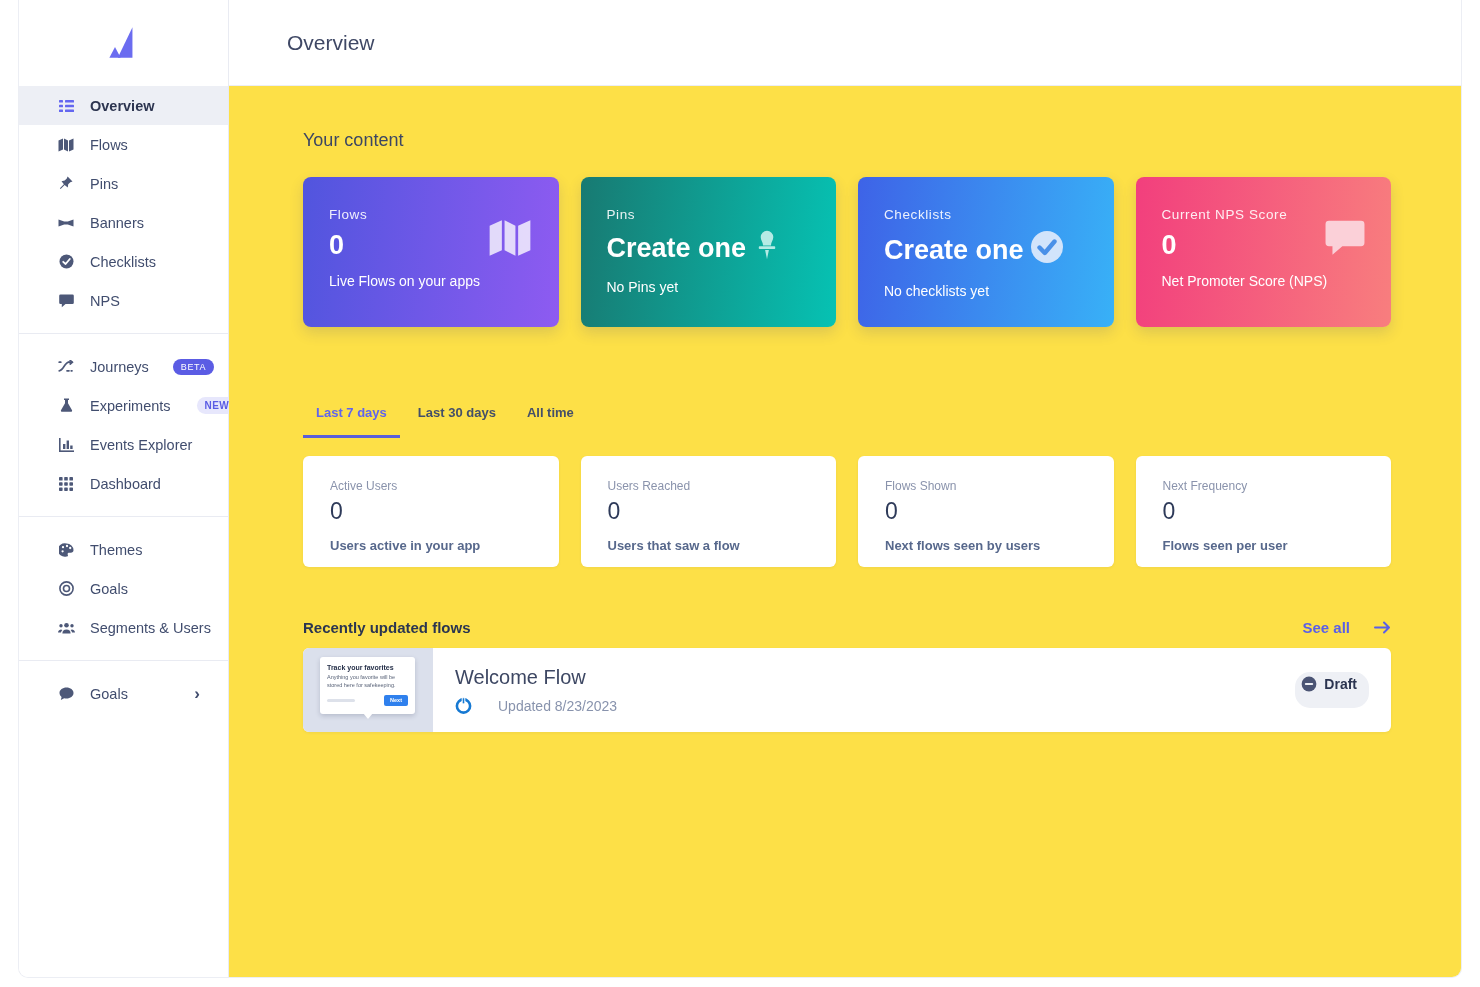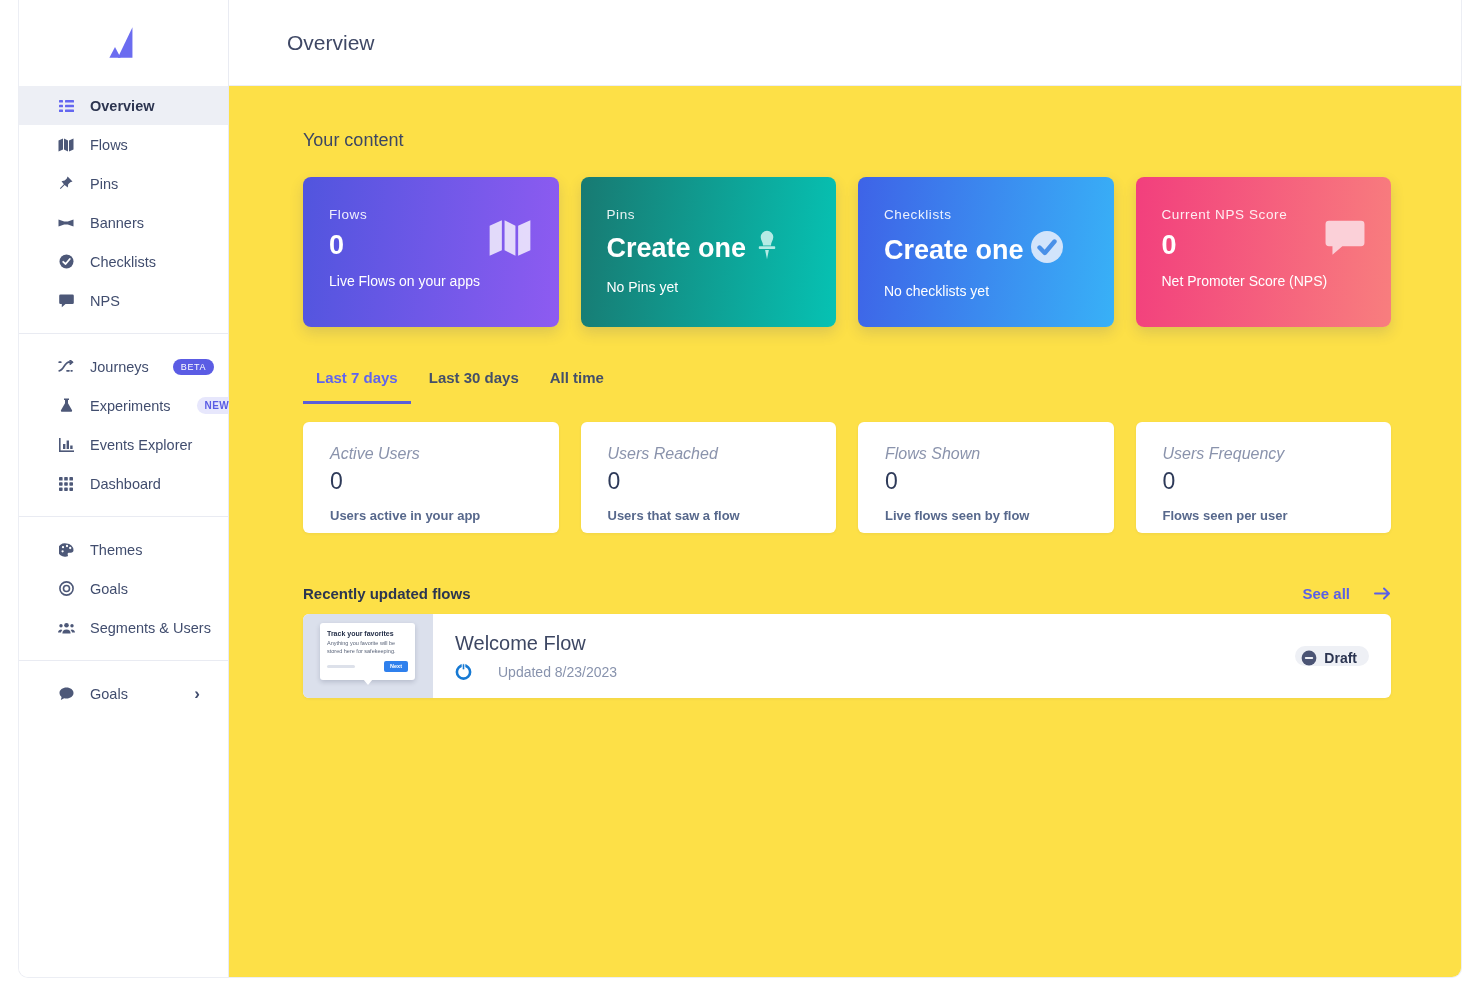--- a/index.html
+++ b/index.html
@@ -40,28 +40,28 @@
   .promo-pins       { background:linear-gradient(96deg,#187a72,#06c2b3); }
   .promo-checklists { background:linear-gradient(96deg,#3e63e7,#38b1f7); }
   .promo-nps        { background:linear-gradient(96deg,#f23f7d,#f87e7e); }
   .promo-label { font-size:13.5px; letter-spacing:.6px; opacity:.9; }
   .promo-value { font-size:27px; font-weight:bold; margin-top:8px; display:flex; align-items:center; gap:8px; }
   .promo-sub { font-size:14px; margin-top:12px; }
   .promo-side-icon { position:absolute; right:26px; top:42px; }
 
   
   .tabs { display:flex; margin-top:42px; }
-  .tab { padding:0 13px 15px 13px; margin-right:5px; font-size:15px; font-weight:600; color:#444f69; cursor:pointer; }
+  .tab { padding:0 13px 15px 13px; margin-right:5px; font-size:13px; font-weight:600; color:#444f69; cursor:pointer;margin-top:36px; }
   .tab.active { color:#6064ee; border-bottom:3px solid #5a5ed8; }
 
   
   .stats-row { display:flex; gap:22px; margin-top:18px; }
   .stat-card { flex:1; background:#fff; border-radius:6px; height:111px; padding:23px 27px;
                box-shadow:0 1px 3px rgba(30,40,90,.06); }
-  .stat-label { font-size:16px; color:#8a93ac;font-style:italic; }
+  .stat-label { font-size:12px; color:#8a93ac; }
   .stat-value { font-size:23px; color:#2e3a59; margin-top:5px; }
   .stat-sub { font-size:13px; color:#57688c; font-weight:bold; margin-top:13px; }
 
   
   .recent-header { display:flex; justify-content:space-between; align-items:flex-end; margin-top:52px; }
   .recent-title { font-size:15px; font-weight:bold; color:#2b3550; }
   .see-all { font-size:15px; font-weight:bold; color:#5a5fe8; display:flex; align-items:center; gap:24px; cursor:pointer; }
   .flow-row { margin-top:12px; background:#fff; border-radius:6px; height:84px; display:flex;
               overflow:hidden; box-shadow:0 1px 3px rgba(30,40,90,.06); cursor:pointer; }
   .thumb { width:130px; background:#dbe0ec; position:relative; flex-shrink:0; }
@@ -71,21 +71,21 @@
                  border:5px solid transparent; border-top:6px solid #fff; border-bottom:none; }
   .mini-title { font-size:7px; font-weight:bold; color:#1f2a44; }
   .mini-body { font-size:5.5px; line-height:1.45; color:#5a6479; margin-top:3px; }
   .mini-bottom { display:flex; justify-content:space-between; align-items:center; margin-top:5px; }
   .mini-skel { width:28px; height:3px; background:#dde1ea; border-radius:2px; }
   .mini-next { background:#2f80ed; color:#fff; font-size:5.5px; font-weight:bold; padding:2.5px 6px; border-radius:2px; }
   .flow-info { flex:1; display:flex; flex-direction:column; justify-content:center; padding-left:22px; }
   .flow-name { font-size:20px; color:#3d4763; }
   .flow-updated { display:flex; align-items:center; gap:26px; margin-top:8px; font-size:14px; color:#8893ad; }
   .status-badge { align-self:center; margin-right:22px; background:#eef0f5; border-radius:15px;
-                  padding:4px 12px 0 6px; display:flex; align-items:center; gap:7px; }
+                  padding:4px 12px 16px 6px; display:flex; align-items:center; gap:7px; }
   .status-text { font-size:14px; font-weight:bold; color:#2b3450; }
 </style>
 </head>
 <body>
 
 <div class="page">
 <div class="app">
 
   <aside class="sidebar">
     <div class="logo-area">
@@ -337,24 +337,24 @@
           <div class="stat-sub">Users active in your app</div>
         </div>
         <div class="stat-card">
           <div class="stat-label">Users Reached</div>
           <div class="stat-value">0</div>
           <div class="stat-sub">Users that saw a flow</div>
         </div>
         <div class="stat-card">
           <div class="stat-label">Flows Shown</div>
           <div class="stat-value">0</div>
-          <div class="stat-sub">Live flows seen by flow</div>
+          <div class="stat-sub">Next flows seen by users</div>
         </div>
         <div class="stat-card">
-          <div class="stat-label">Users Frequency</div>
+          <div class="stat-label">Next Frequency</div>
           <div class="stat-value">0</div>
           <div class="stat-sub">Flows seen per user</div>
         </div>
       </div>
 
       <div class="recent-header">
         <div class="recent-title">Recently updated flows</div>
         <div class="see-all">
           <span>See all</span>
           <svg width="17" height="13" viewBox="0 0 17 13">

